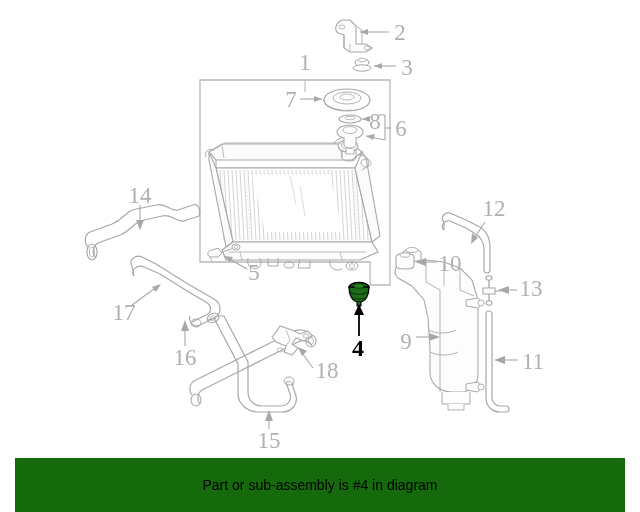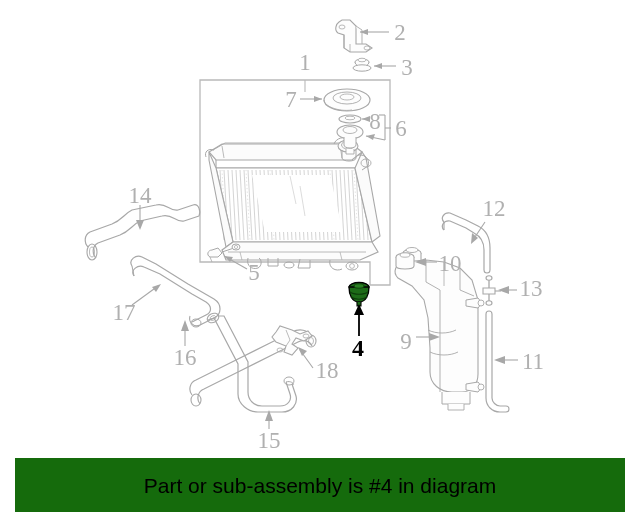--- a/index.html
+++ b/index.html
@@ -18,21 +18,21 @@
     left:15px;top:458px;
     width:610px;height:54px;
     background:#156b0c;
     display:flex;flex-direction:column;
     align-items:center;justify-content:center;
     box-sizing:border-box;
   }
   .banner-line{
     color:#000000;
     font-family:"Liberation Sans", sans-serif;
-    font-size:21px;
+    font-size:14px;
     line-height:21px;
     white-space:nowrap;
   }
 </style>
 </head>
 <body>
 
 <div id="stage">
 
   <svg class="diagram" viewBox="0 0 640 512">

